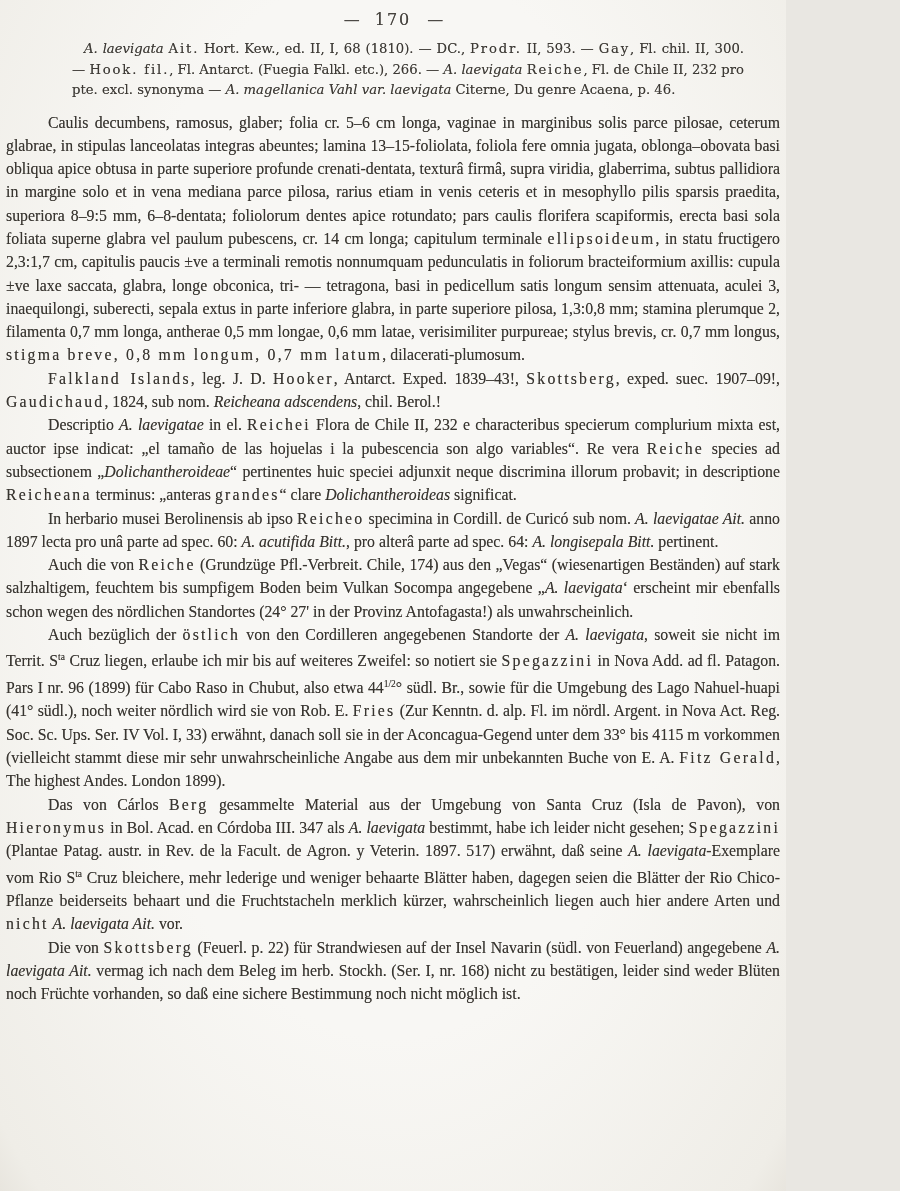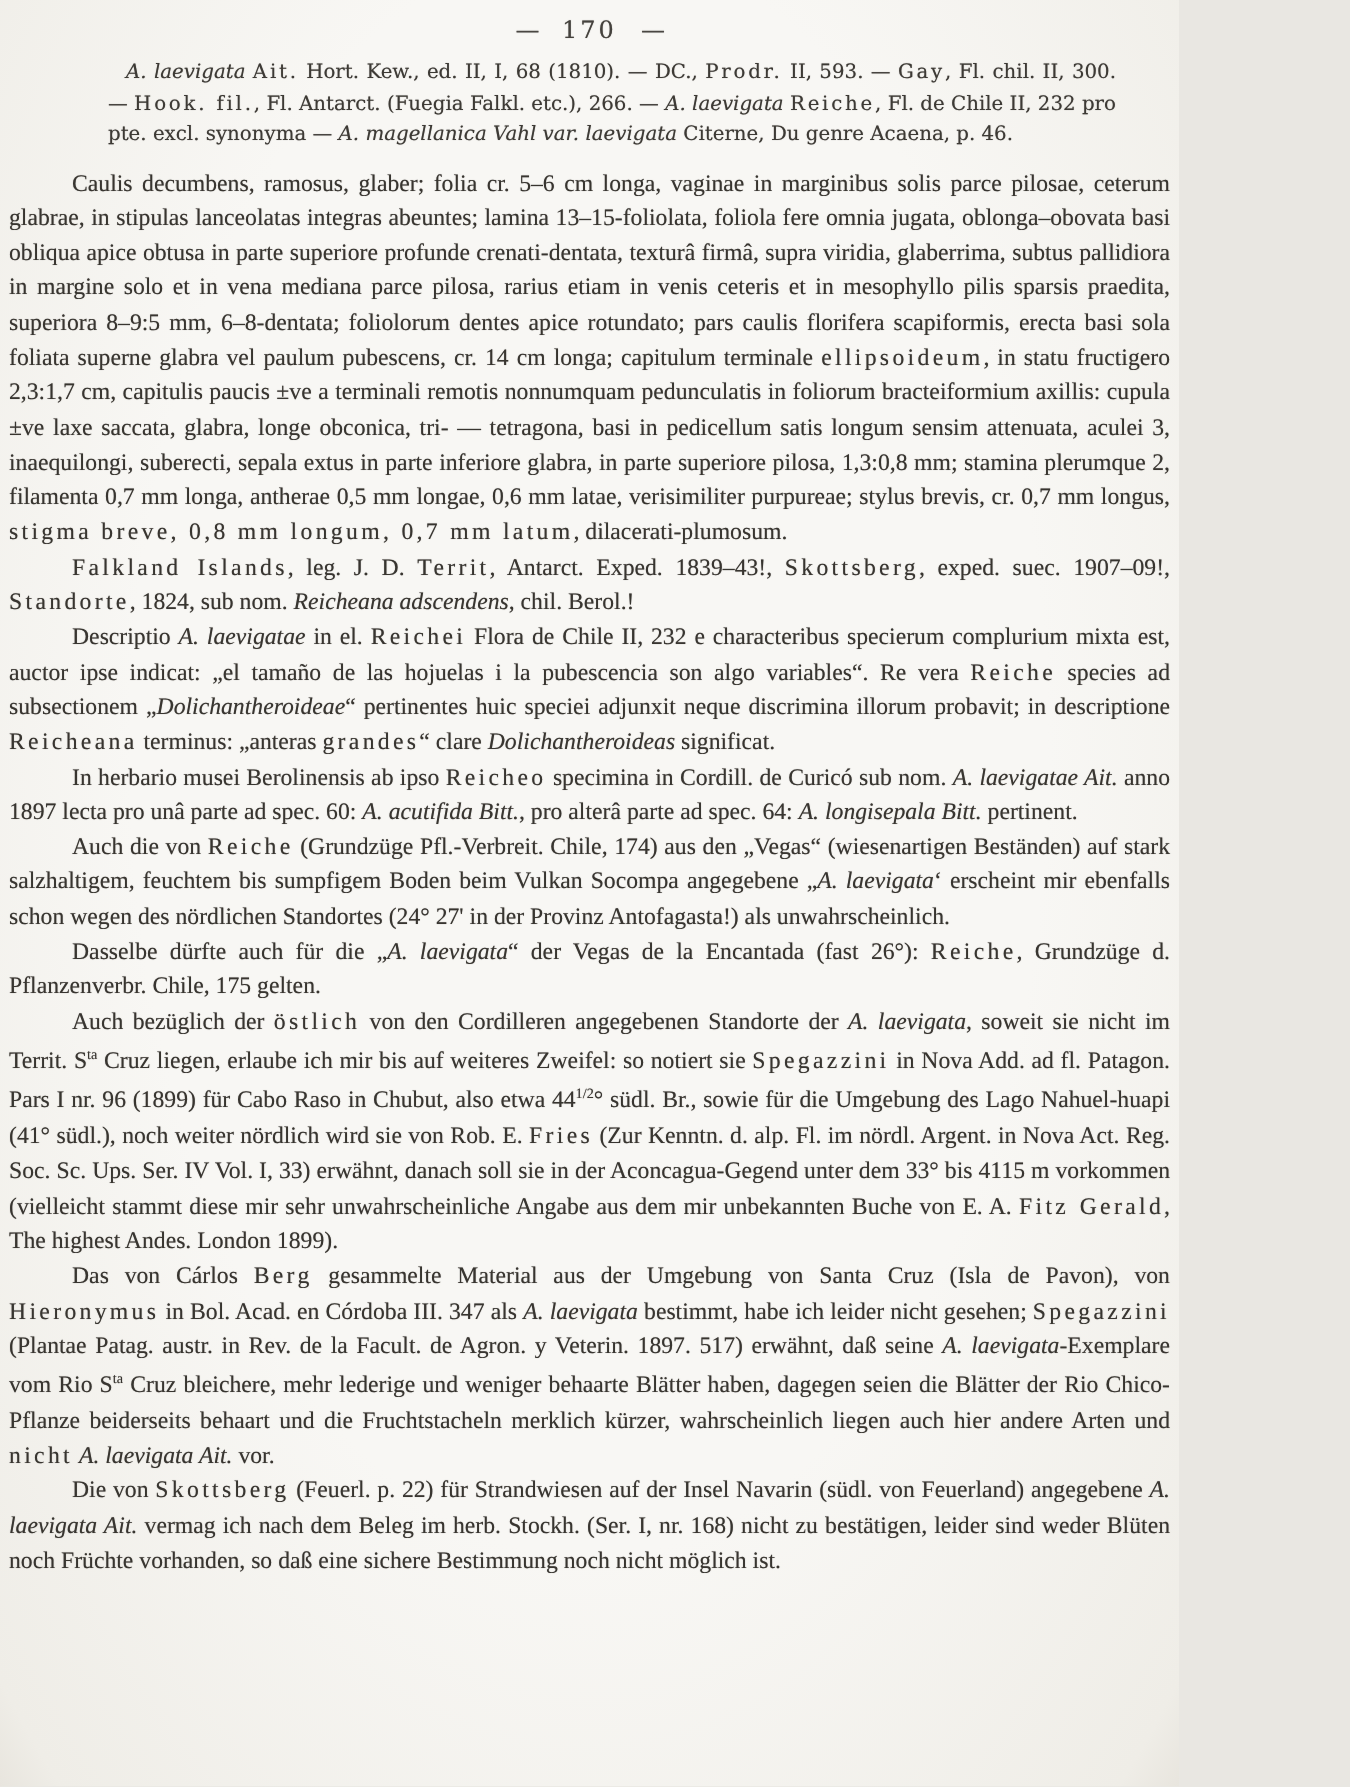--- a/index.html
+++ b/index.html
@@ -61,23 +61,22 @@
 
   <div class="pagenum-row">
     <span class="dash">—</span><span class="num">170</span><span class="dash">—</span>
   </div>
 
 
   <p class="synonymy"><span class="seg-i">A. laevigata</span><span> </span><span class="seg-sp">Ait.</span><span> Hort. Kew., ed. II, I, 68 (1810). — DC., </span><span class="seg-sp">Prodr.</span><span> II, 593. — </span><span class="seg-sp">Gay</span><span>, Fl. chil. II, 300. — </span><span class="seg-sp">Hook. fil.</span><span>, Fl. Antarct. (Fuegia Falkl. etc.), 266. — </span><span class="seg-i">A. laevigata</span><span> </span><span class="seg-sp">Reiche</span><span>, Fl. de Chile II, 232 pro pte. excl. synonyma — </span><span class="seg-i">A. magellanica Vahl var. laevigata</span><span> Citerne, Du genre Acaena, p. 46.</span></p>
 
   <div class="body-text">
       <p class="body-para"><span>Caulis decumbens, ramosus, glaber; folia cr. 5–6 cm longa, vaginae in marginibus solis parce pilosae, ceterum glabrae, in stipulas lanceolatas integras abeuntes; lamina 13–15-foliolata, foliola fere omnia jugata, oblonga–obovata basi obliqua apice obtusa in parte superiore profunde crenati-dentata, texturâ firmâ, supra viridia, glaberrima, subtus pallidiora in margine solo et in vena mediana parce pilosa, rarius etiam in venis ceteris et in mesophyllo pilis sparsis praedita, superiora 8–9:5 mm, 6–8-dentata; foliolorum dentes apice rotundato; pars caulis florifera scapiformis, erecta basi sola foliata superne glabra vel paulum pubescens, cr. 14 cm longa; capitulum terminale </span><span class="seg-sp">ellipsoideum</span><span>, in statu fructigero 2,3:1,7 cm, capitulis paucis ±ve a terminali remotis nonnumquam pedunculatis in foliorum bracteiformium axillis: cupula ±ve laxe saccata, glabra, longe obconica, tri- — tetragona, basi in pedicellum satis longum sensim attenuata, aculei 3, inaequilongi, suberecti, sepala extus in parte inferiore glabra, in parte superiore pilosa, 1,3:0,8 mm; stamina plerumque 2, filamenta 0,7 mm longa, antherae 0,5 mm longae, 0,6 mm latae, verisimiliter purpureae; stylus brevis, cr. 0,7 mm longus, </span><span class="seg-sp">stigma breve, 0,8 mm longum, 0,7 mm latum</span><span>, dilacerati-plumosum.</span></p>
-      <p class="body-para"><span class="seg-sp">Falkland Islands</span><span>, leg. J. D. </span><span class="seg-sp">Territ</span><span>, Antarct. Exped. 1839–43!, </span><span class="seg-sp">Skottsberg</span><span>, exped. suec. 1907–09!, </span><span class="seg-sp">Standorte</span><span>, 1824, sub nom. </span><span class="seg-i">Reicheana adscendens</span><span>, chil. Berol.!</span></p>
+      <p class="body-para"><span class="seg-sp">Falkland Islands</span><span>, leg. J. D. </span><span class="seg-sp">Hooker</span><span>, Antarct. Exped. 1839–43!, </span><span class="seg-sp">Skottsberg</span><span>, exped. suec. 1907–09!, </span><span class="seg-sp">Gaudichaud</span><span>, 1824, sub nom. </span><span class="seg-i">Reicheana adscendens</span><span>, chil. Berol.!</span></p>
       <p class="body-para"><span>Descriptio </span><span class="seg-i">A. laevigatae</span><span> in el. </span><span class="seg-sp">Reichei</span><span> Flora de Chile II, 232 e characteribus specierum complurium mixta est, auctor ipse indicat: „el tamaño de las hojuelas i la pubescencia son algo variables“. Re vera </span><span class="seg-sp">Reiche</span><span> species ad subsectionem „</span><span class="seg-i">Dolichantheroideae</span><span>“ pertinentes huic speciei adjunxit neque discrimina illorum probavit; in descriptione </span><span class="seg-sp">Reicheana</span><span> terminus: „anteras </span><span class="seg-sp">grandes</span><span>“ clare </span><span class="seg-i">Dolichantheroideas</span><span> significat.</span></p>
       <p class="body-para"><span>In herbario musei Berolinensis ab ipso </span><span class="seg-sp">Reicheo</span><span> specimina in Cordill. de Curicó sub nom. </span><span class="seg-i">A. laevigatae Ait.</span><span> anno 1897 lecta pro unâ parte ad spec. 60: </span><span class="seg-i">A. acutifida Bitt.</span><span>, pro alterâ parte ad spec. 64: </span><span class="seg-i">A. longisepala Bitt.</span><span> pertinent.</span></p>
       <p class="body-para"><span>Auch die von </span><span class="seg-sp">Reiche</span><span> (Grundzüge Pfl.-Verbreit. Chile, 174) aus den „Vegas“ (wiesenartigen Beständen) auf stark salzhaltigem, feuchtem bis sumpfigem Boden beim Vulkan Socompa angegebene „</span><span class="seg-i">A. laevigata</span><span>‘ erscheint mir ebenfalls schon wegen des nördlichen Standortes (24° 27' in der Provinz Antofagasta!) als unwahrscheinlich.</span></p>
-      <p class="body-para"><span>Dasselbe dürfte auch für die „</span><span class="seg-i">A. laevigata</span><span>“ der Vegas de la Encantada (fast 26°): </span><span class="seg-sp">Reiche</span><span>, Grundzüge d. Pflanzenverbr. Chile, 175 gelten.</span></p>
       <p class="body-para"><span>Auch bezüglich der </span><span class="seg-sp">östlich</span><span> von den Cordilleren angegebenen Standorte der </span><span class="seg-i">A. laevigata</span><span>, soweit sie nicht im Territ. S</span><span class="seg-sup">ta</span><span> Cruz liegen, erlaube ich mir bis auf weiteres Zweifel: so notiert sie </span><span class="seg-sp">Spegazzini</span><span> in Nova Add. ad fl. Patagon. Pars I nr. 96 (1899) für Cabo Raso in Chubut, also etwa 44</span><span class="seg-sup">1/2</span><span>° südl. Br., sowie für die Umgebung des Lago Nahuel-huapi (41° südl.), noch weiter nördlich wird sie von Rob. E. </span><span class="seg-sp">Fries</span><span> (Zur Kenntn. d. alp. Fl. im nördl. Argent. in Nova Act. Reg. Soc. Sc. Ups. Ser. IV Vol. I, 33) erwähnt, danach soll sie in der Aconcagua-Gegend unter dem 33° bis 4115 m vorkommen (vielleicht stammt diese mir sehr unwahrscheinliche Angabe aus dem mir unbekannten Buche von E. A. </span><span class="seg-sp">Fitz Gerald</span><span>, The highest Andes. London 1899).</span></p>
       <p class="body-para"><span>Das von Cárlos </span><span class="seg-sp">Berg</span><span> gesammelte Material aus der Umgebung von Santa Cruz (Isla de Pavon), von </span><span class="seg-sp">Hieronymus</span><span> in Bol. Acad. en Córdoba III. 347 als </span><span class="seg-i">A. laevigata</span><span> bestimmt, habe ich leider nicht gesehen; </span><span class="seg-sp">Spegazzini</span><span> (Plantae Patag. austr. in Rev. de la Facult. de Agron. y Veterin. 1897. 517) erwähnt, daß seine </span><span class="seg-i">A. laevigata</span><span>-Exemplare vom Rio S</span><span class="seg-sup">ta</span><span> Cruz bleichere, mehr lederige und weniger behaarte Blätter haben, dagegen seien die Blätter der Rio Chico-Pflanze beiderseits behaart und die Fruchtstacheln merklich kürzer, wahrscheinlich liegen auch hier andere Arten und </span><span class="seg-sp">nicht</span><span> </span><span class="seg-i">A. laevigata Ait.</span><span> vor.</span></p>
       <p class="body-para"><span>Die von </span><span class="seg-sp">Skottsberg</span><span> (Feuerl. p. 22) für Strandwiesen auf der Insel Navarin (südl. von Feuerland) angegebene </span><span class="seg-i">A. laevigata Ait.</span><span> vermag ich nach dem Beleg im herb. Stockh. (Ser. I, nr. 168) nicht zu bestätigen, leider sind weder Blüten noch Früchte vorhanden, so daß eine sichere Bestimmung noch nicht möglich ist.</span></p>
     </div>
 
 </div>
 
 </body></html>

